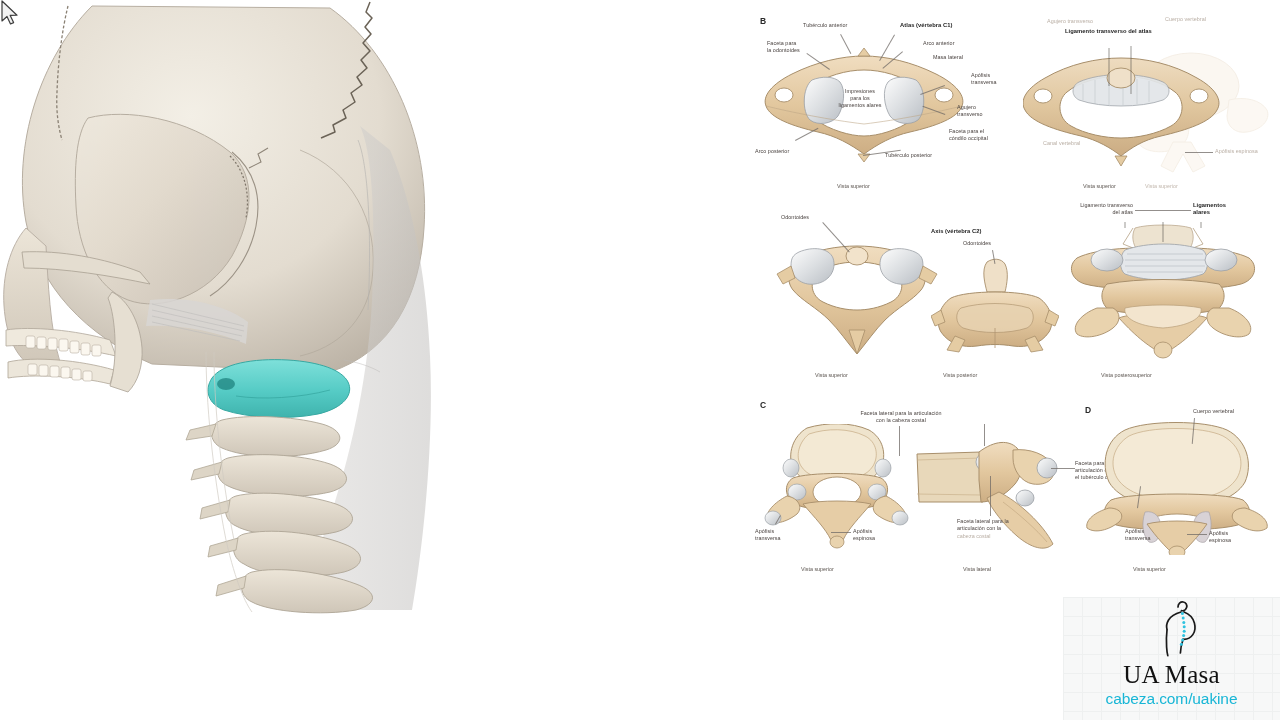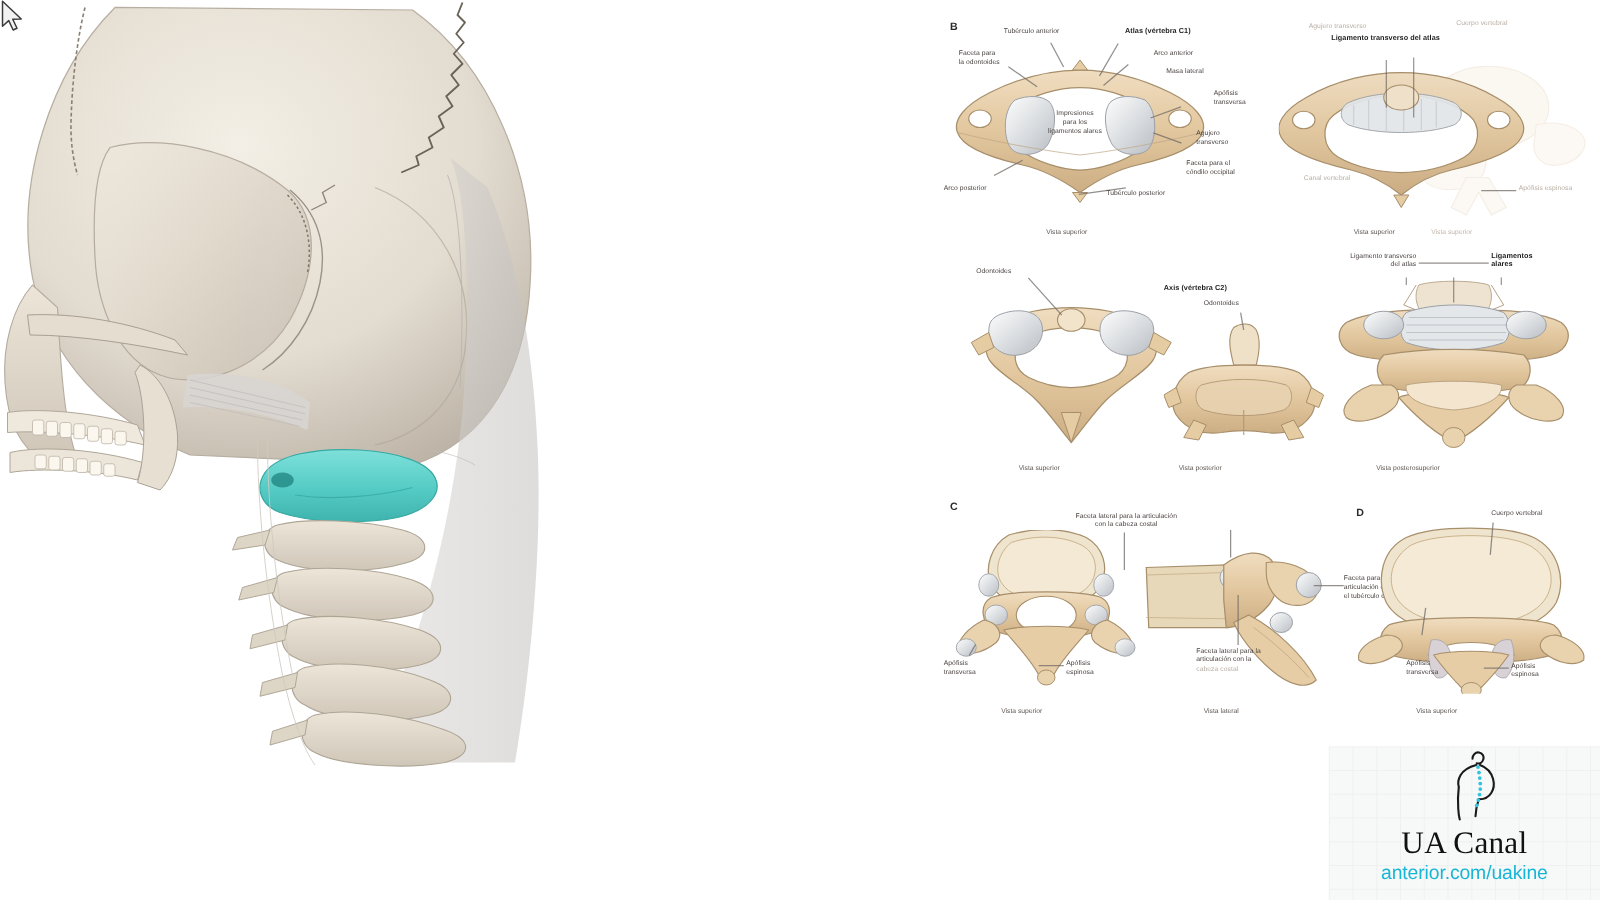--- a/index.html
+++ b/index.html
@@ -512,17 +512,17 @@
         <circle cx="31.4" cy="13.6" r="1.5"></circle>
           <circle cx="32.2" cy="18" r="1.5"></circle>
         <circle cx="32.8" cy="22.4" r="1.5"></circle>
           <circle cx="33.2" cy="26.8" r="1.5"></circle>
         <circle cx="33.2" cy="31.2" r="1.5"></circle>
           <circle cx="32.6" cy="35.6" r="1.5"></circle>
         <circle cx="31.6" cy="40" r="1.5"></circle>
           <circle cx="30.4" cy="44.2" r="1.5"></circle>
       </g>
     </svg>
-    <div class="name">UA Canal</div>
-    <div class="url">anterior.com/uakine</div>
+    <div class="name">UA Masa</div>
+    <div class="url">cabeza.com/uakine</div>
   </div>
 
 </div>
 
 </body></html>

